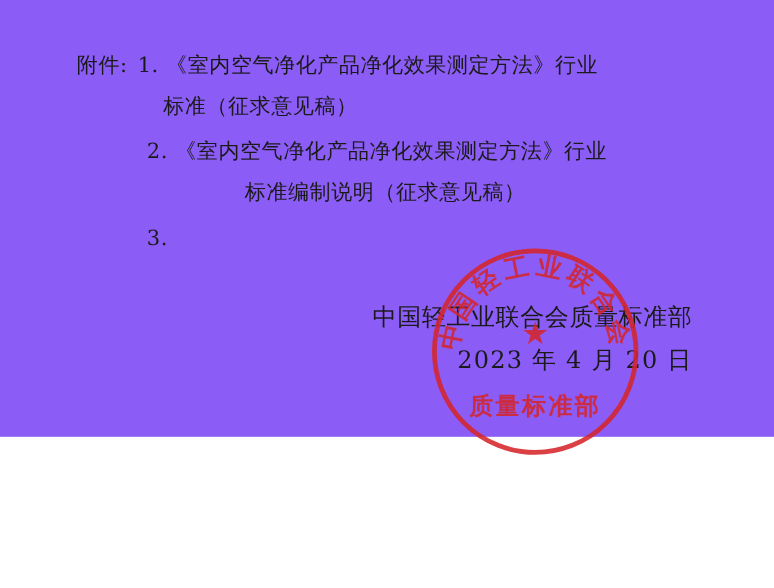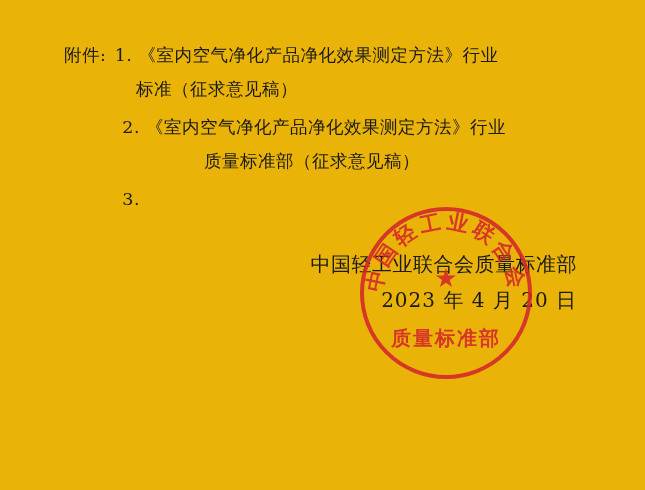--- a/index.html
+++ b/index.html
@@ -10,22 +10,22 @@
     width: 645px;
     height: 490px;
     background: #ffffff;
     font-family: "DejaVu Serif", "Liberation Serif", serif;
     color: #1a1a1a;
     overflow: hidden;
   }
   #page {
     position: relative;
     width: 645px;
-    height: 490px;
-    background: #eab308;
+    height: 364px;
+    background: #8b5cf6;
     box-sizing: border-box;
   }
 
   
   .attach-block {
     position: absolute;
     left: 64px;
     top: 38px;
     width: 520px;
   }
@@ -112,21 +112,21 @@
       <span class="attach-label">附件:</span>
       <span class="attach-num">1.</span>
       <span class="attach-text">《室内空气净化产品净化效果测定方法》行业</span>
     </div>
     <div class="indent-cont">标准（征求意见稿）</div>
 
     <div class="attach-row item-2">
       <span class="attach-num pad">2.</span>
       <span class="attach-text">《室内空气净化产品净化效果测定方法》行业</span>
     </div>
-    <div class="indent-cont2">质量标准部（征求意见稿）</div>
+    <div class="indent-cont2">标准编制说明（征求意见稿）</div>
 
     <div class="attach-row item-3">
       <span class="attach-num pad">3.</span>
     </div>
 
   </div>
 
   <div class="sign-block">
     <div class="sign-org">中国轻工业联合会质量标准部</div>
     <div class="sign-date">2023 年 4 月 20 日</div>

